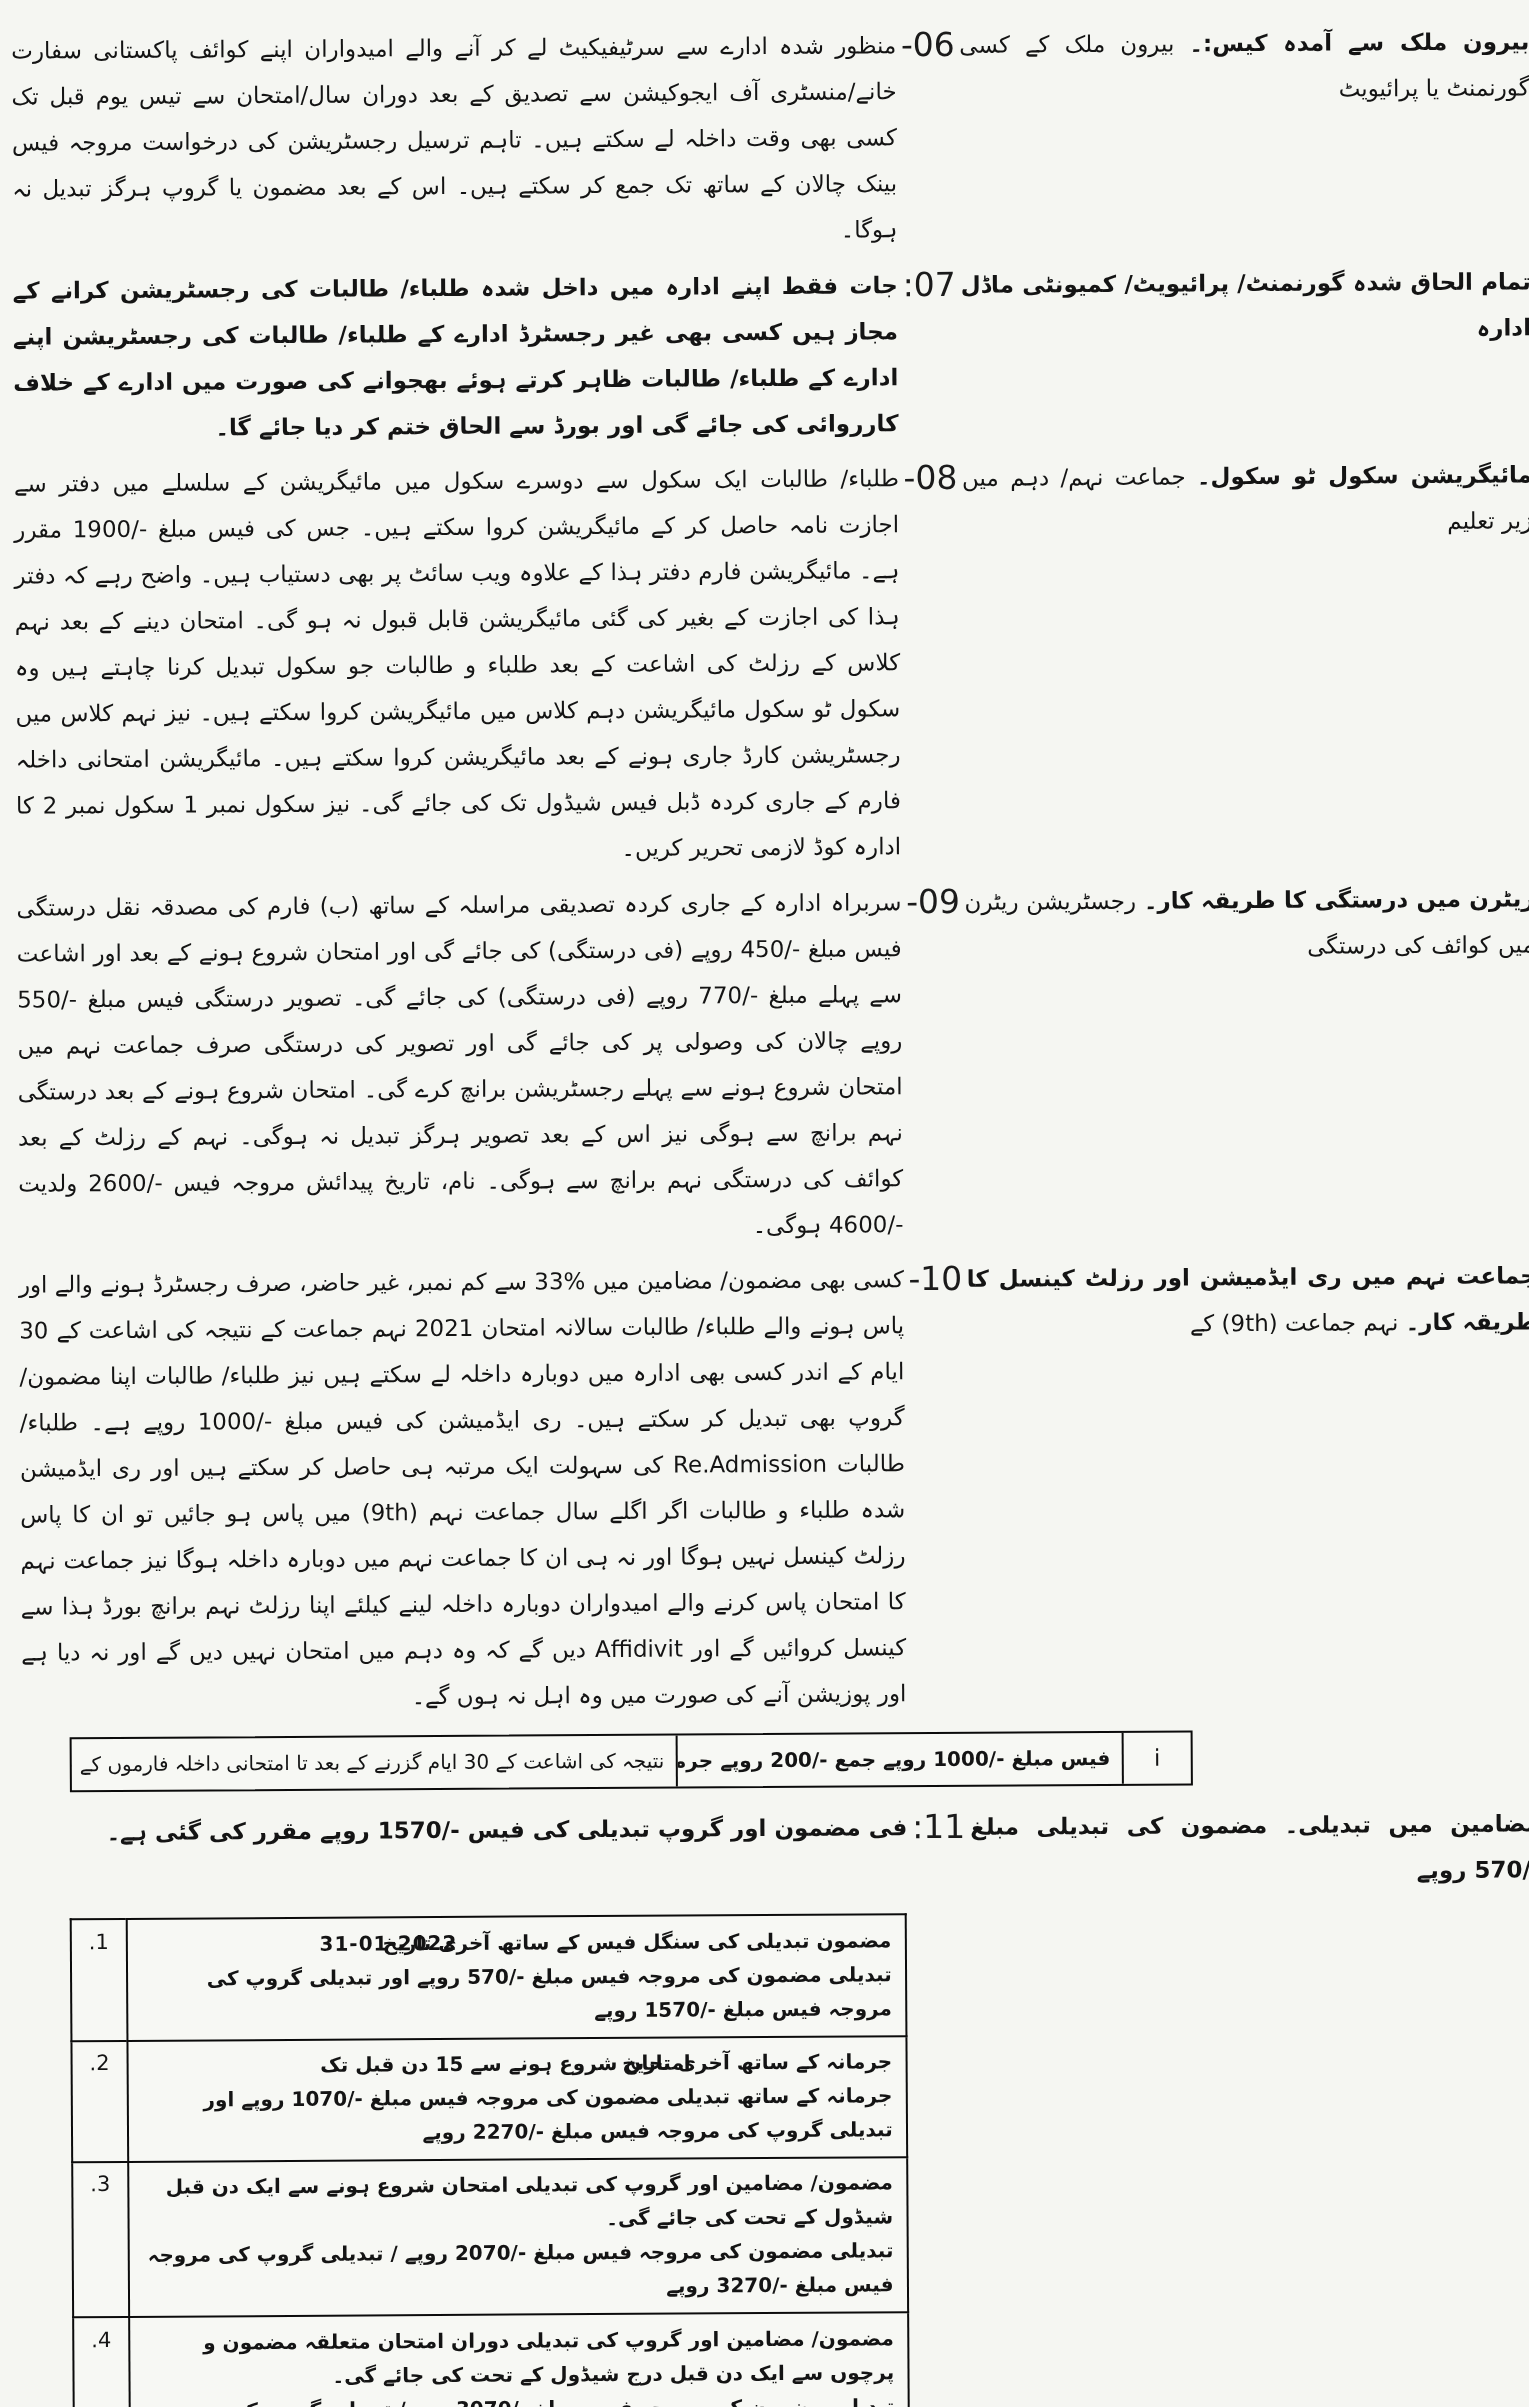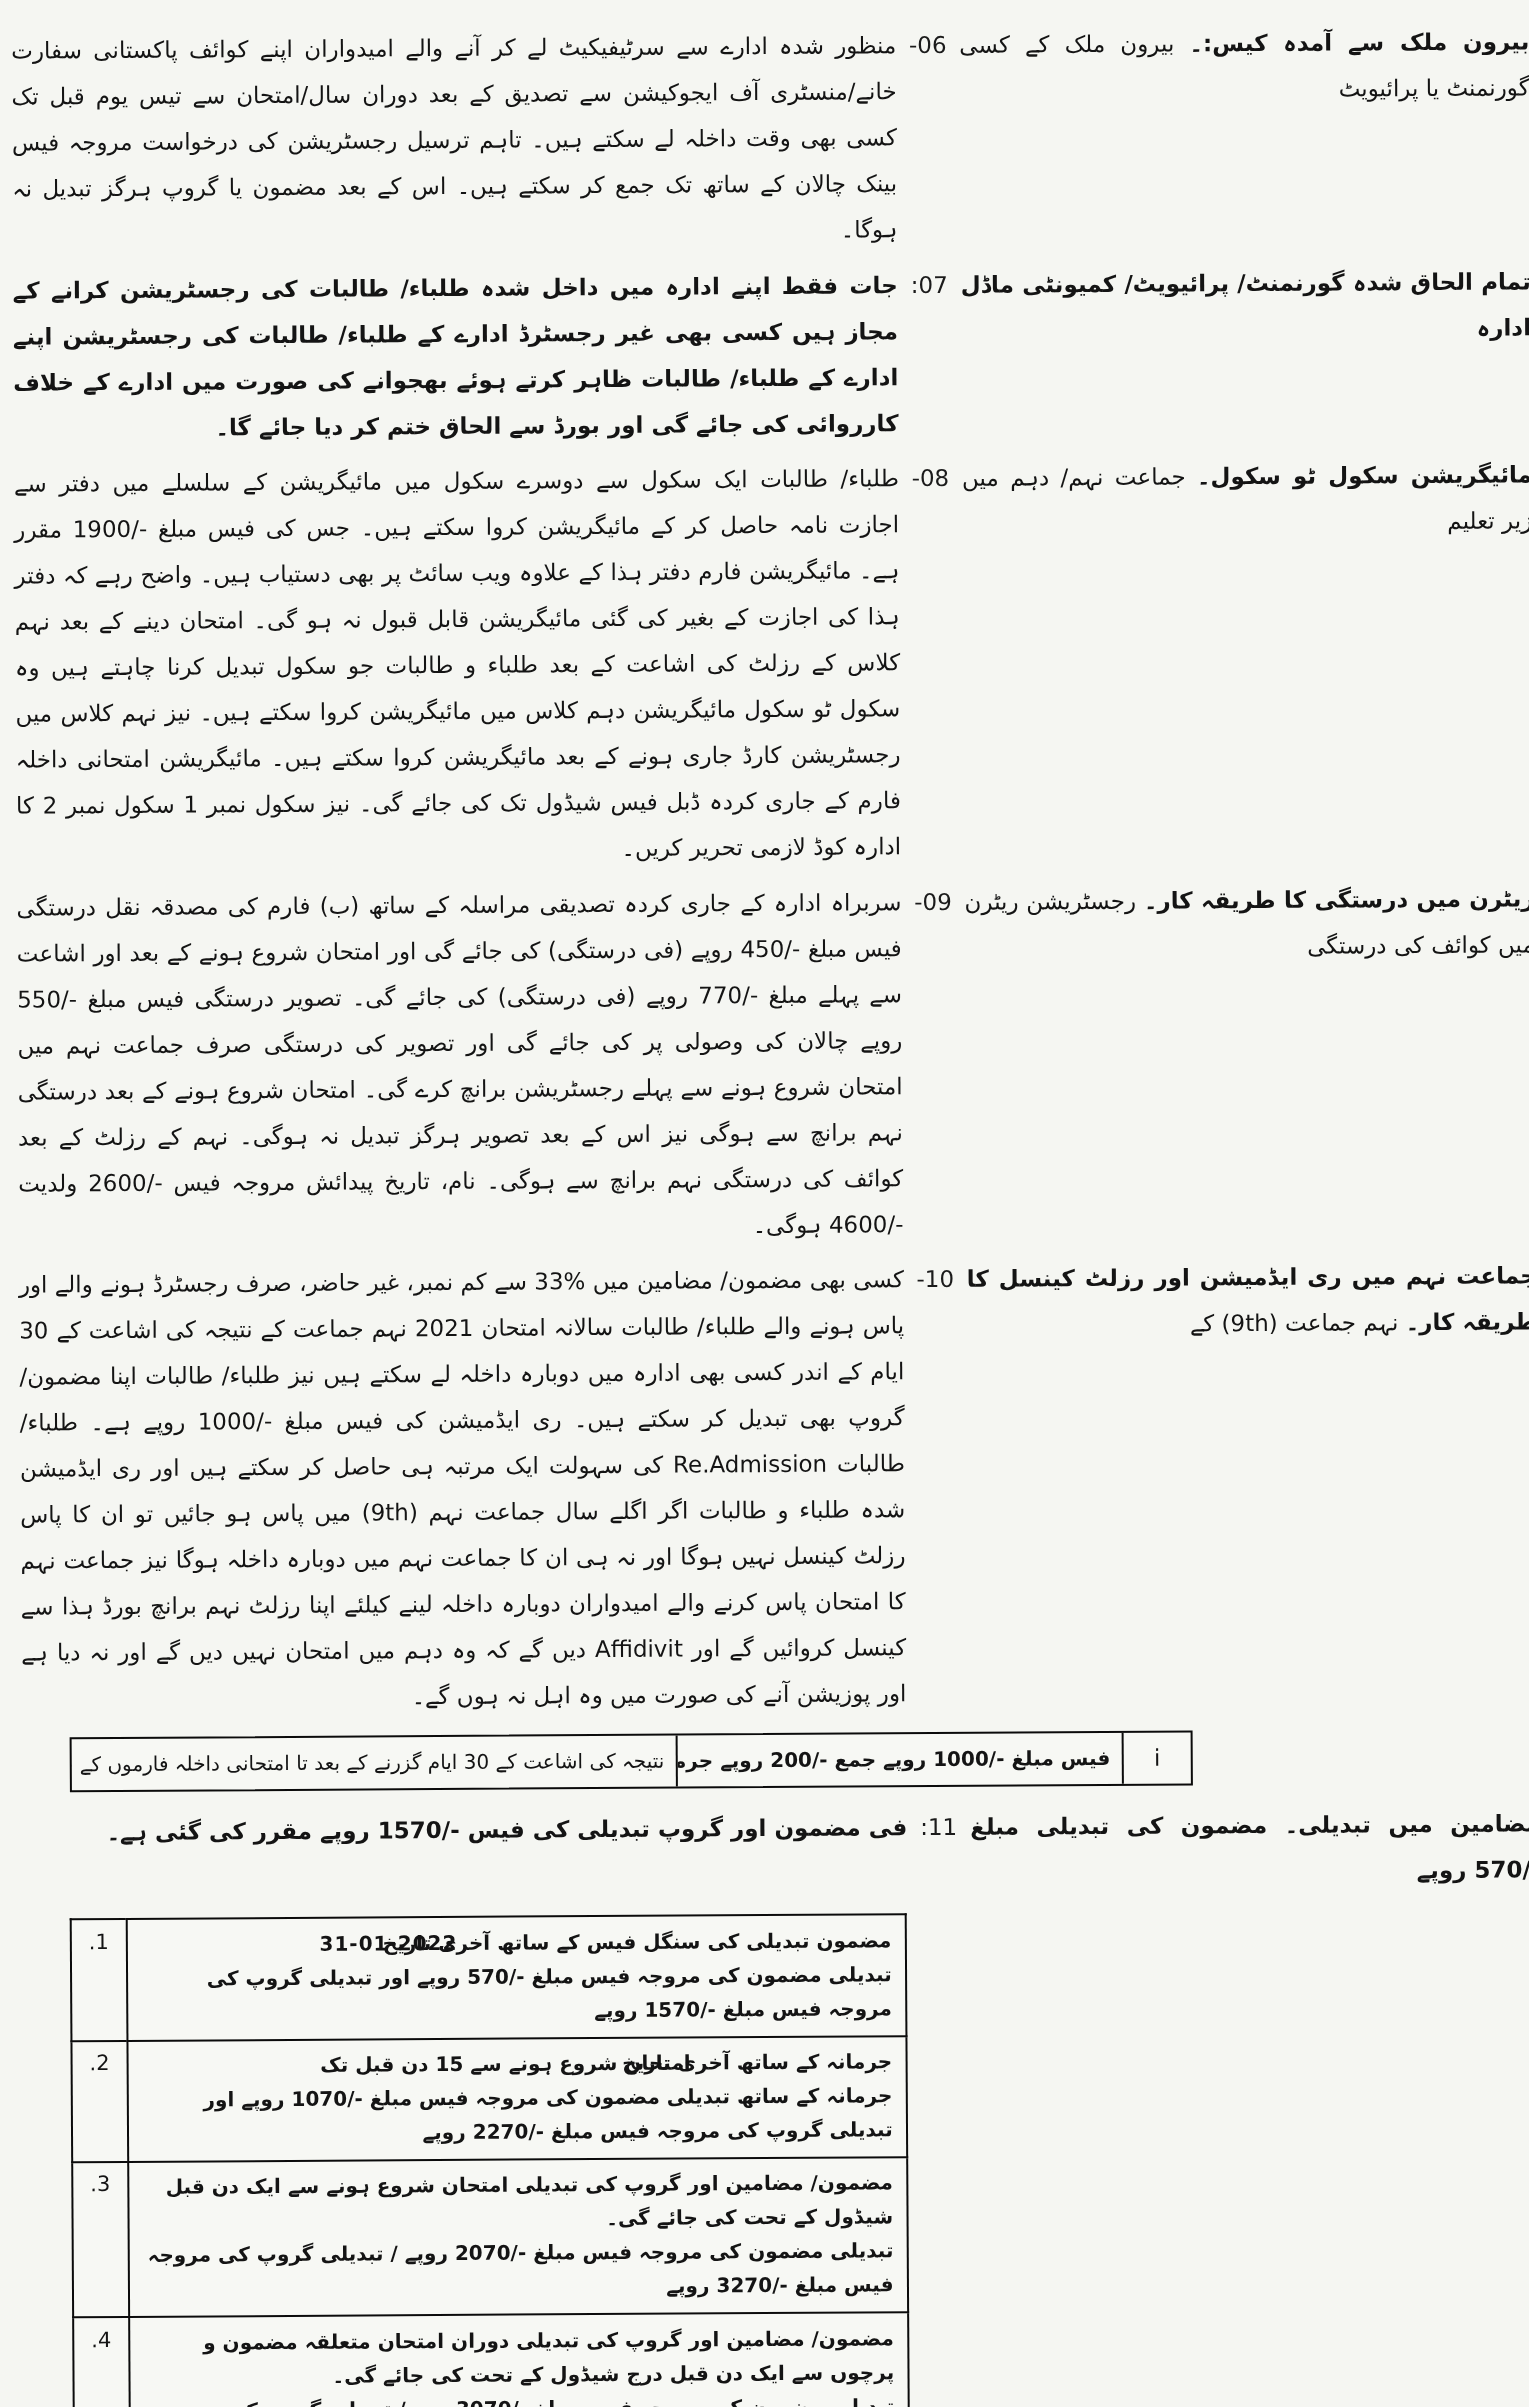--- a/index.html
+++ b/index.html
@@ -14,21 +14,21 @@
   }
   
   .item { width:1526px; margin:0 0 9.6px 0; font-size:23px; line-height:46px; }
   .item .first {
     display:inline-block; width:570px; vertical-align:top;
     text-align:justify; text-align-last:auto;
   }
   .item .first b { font-weight:700; }
   .item .num {
     display:inline-block; width:63px; vertical-align:top; text-align:center;
-    direction:ltr; unicode-bidi:isolate; font-size:23px; color:#1b1b1b;
+    direction:ltr; unicode-bidi:isolate; font-size:33px; color:#1b1b1b;
   }
   .item .para {
     display:inline-block; width:885px; vertical-align:top; text-align:justify;
   }
   .item.bold .first, .item.bold .para, .item.bold .first span { font-weight:700; }
   
   .fee-box {
     display:flex; flex-direction:row; align-items:stretch;
     width:1119px; margin:15.3px 347px 0 0;
     border:2.9px solid #0b0b0b; background:#f7f8f4;

